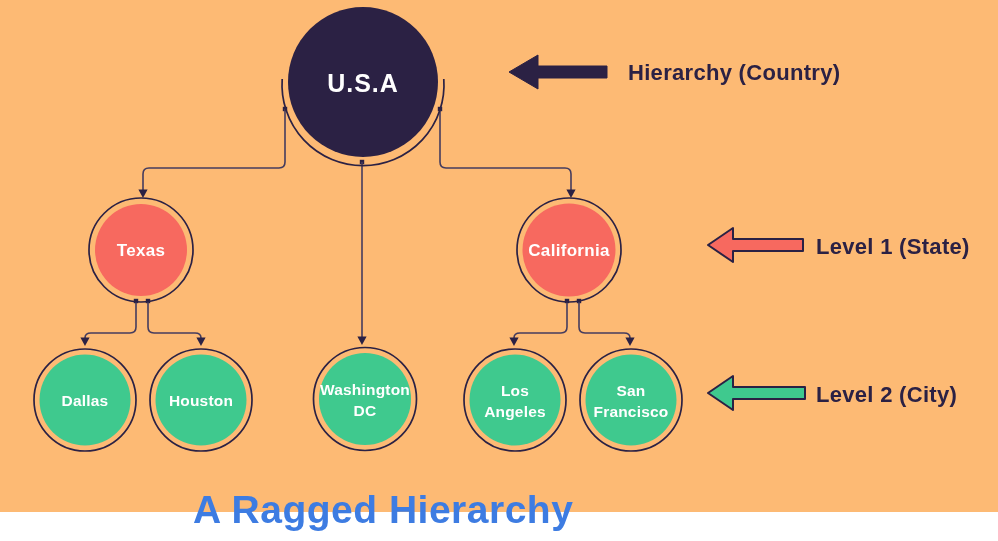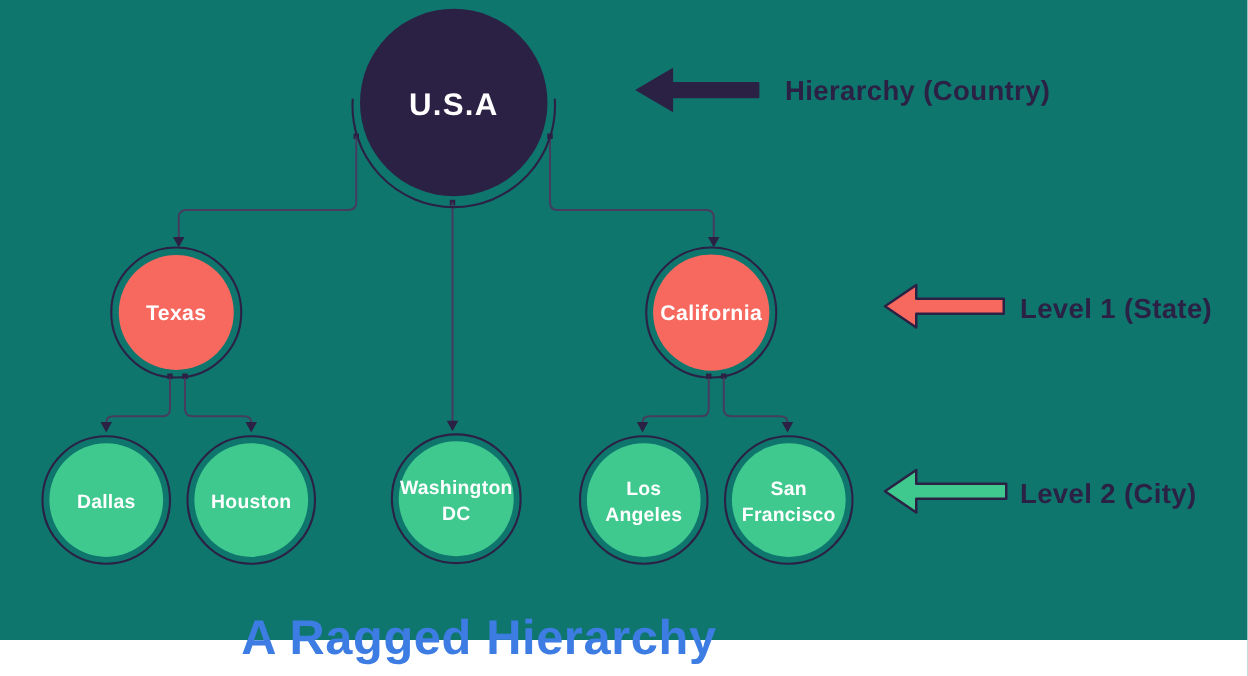--- a/index.html
+++ b/index.html
@@ -8,21 +8,21 @@
     background: #ffffff;
     width: 998px;
     height: 541px;
     overflow: hidden;
     font-family: "Liberation Sans", sans-serif;
   }
   .stage {
     position: relative;
     width: 998px;
     height: 512px;
-    background: #0f766e;
+    background: #fdba74;
   }
   svg { display: block; }
 
   
   .conn-line   { fill: none; stroke: #453c5e; stroke-width: 1.6px; }
   .conn-dot    { fill: #2b2144; }
   .arrowhead   { fill: #2b2144; stroke: none; }
 
   
   .ring        { fill: none; stroke: #2b2144; stroke-width: 1.7px; }

